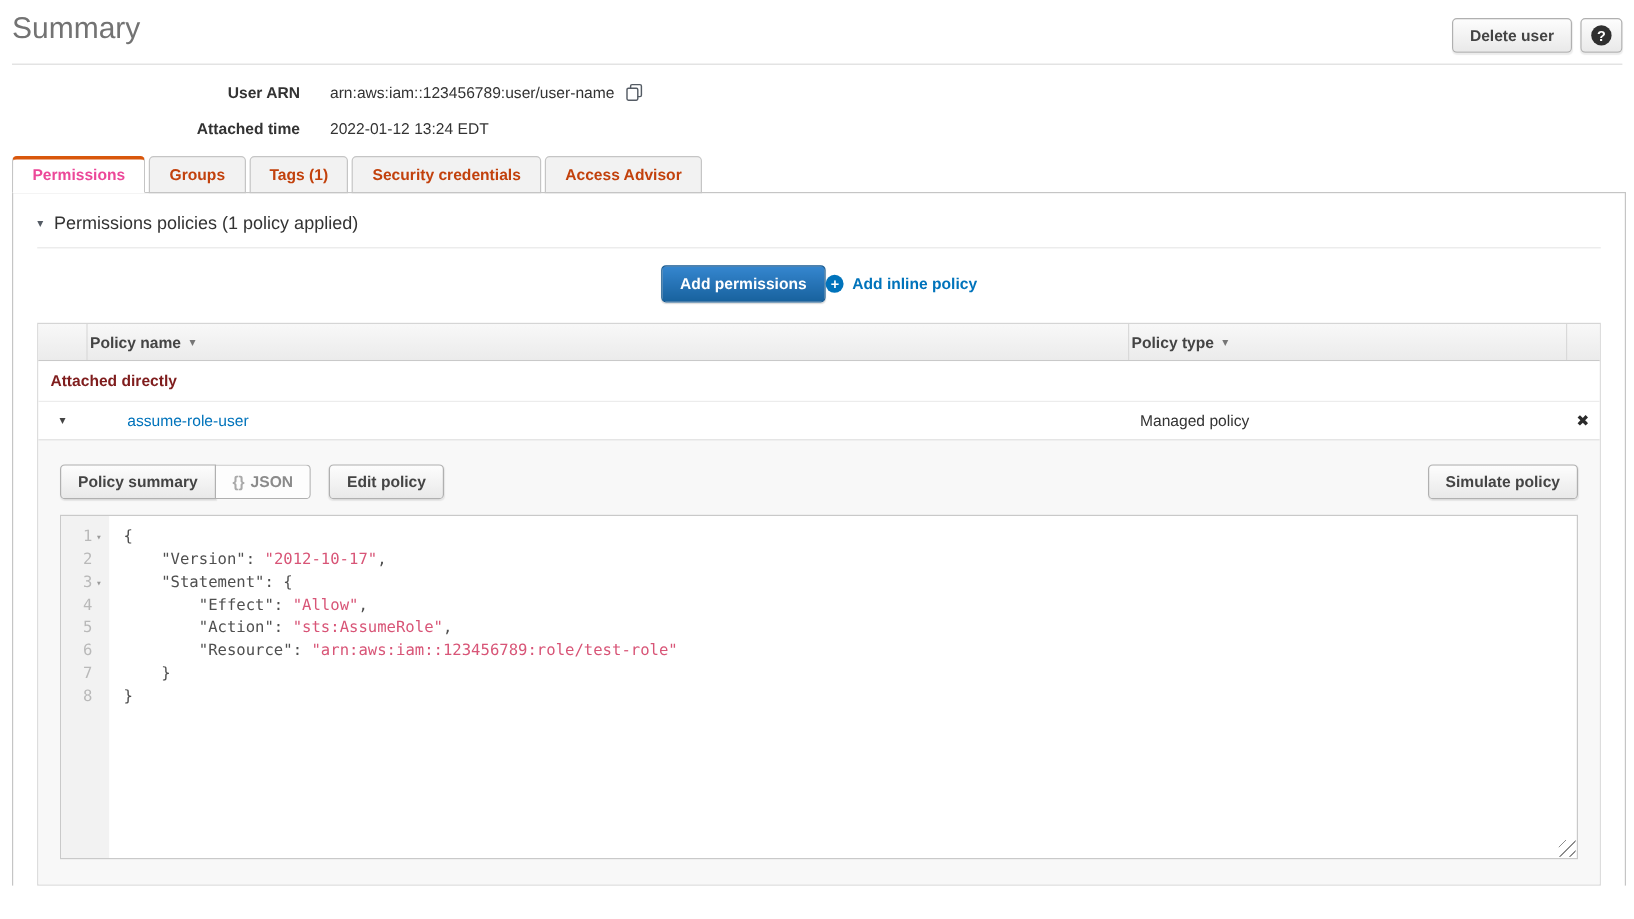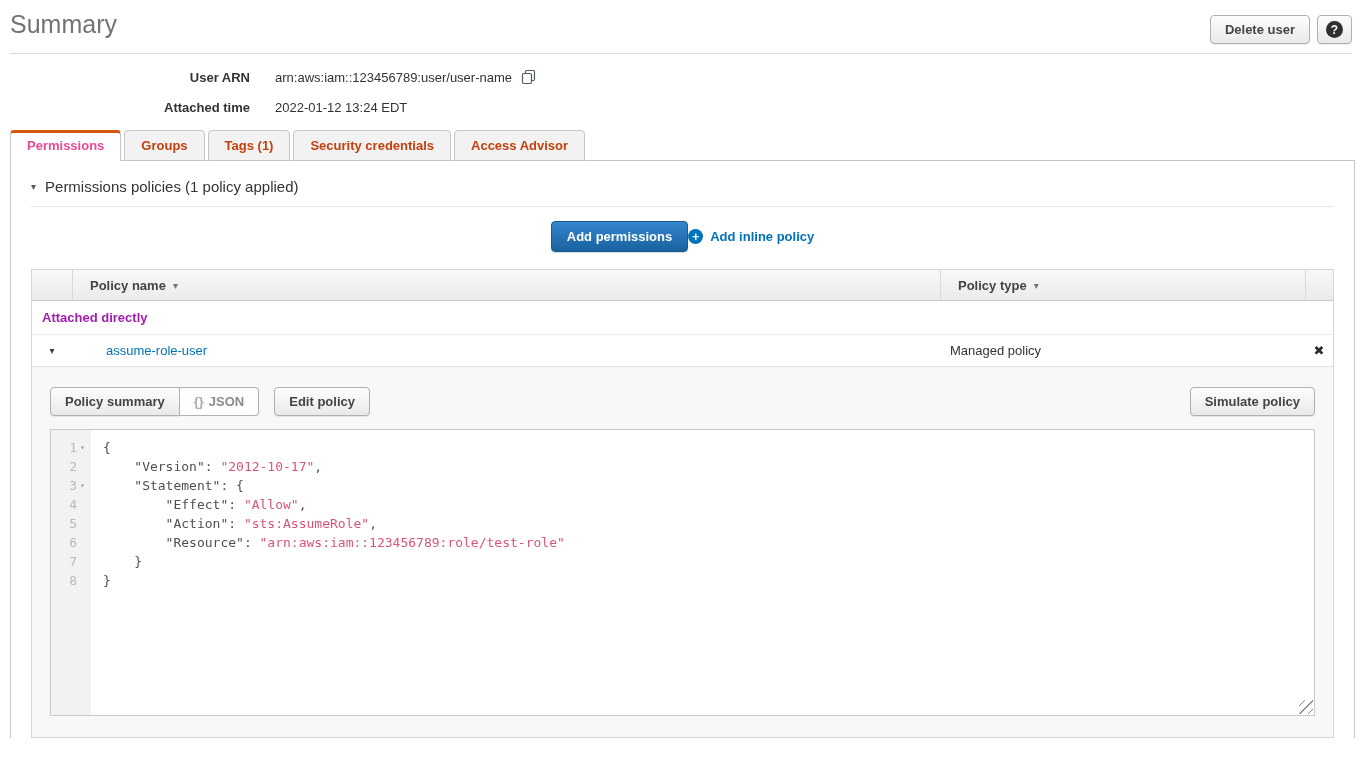--- a/index.html
+++ b/index.html
@@ -67,24 +67,24 @@
     width:15px; height:15px; border-radius:50%; background:#0073bb; color:#fff;
     font-size:12px; font-weight:bold; display:flex; align-items:center; justify-content:center; line-height:1;
   }
 
   
   .policy-table { margin-top:17px; border:1px solid #d5d5d5; }
   .table-header {
     display:grid; grid-template-columns:40px auto 365px 28px; height:31px; align-items:stretch;
     background:linear-gradient(#f8f8f8,#ebebeb); border-bottom:1px solid #c9c9c9;
   }
-  .th { display:flex; align-items:center; gap:7px; font-weight:bold; color:#444; padding:0 17px; border-left:1px solid #d9d9d9; cursor:pointer; }
+  .th { display:flex; align-items:center; gap:7px; font-weight:bold; color:#444; padding:0 2px; border-left:1px solid #d9d9d9; cursor:pointer; }
   .th.first { border-left:none; cursor:default; }
   .sort-caret { font-size:10px; color:#767676; }
-  .group-row { background:#fff; padding:9px 10px; font-weight:bold; color:#a21caf; border-bottom:1px solid #ececec; }
+  .group-row { background:#fff; padding:9px 10px; font-weight:bold; color:#7f1d1d; border-bottom:1px solid #ececec; }
   .policy-row { display:grid; grid-template-columns:40px auto 365px 28px; height:31px; align-items:center; background:#fff; }
   .expand-caret { text-align:center; font-size:10px; color:#444; cursor:pointer; }
   .policy-link { color:#0073bb; cursor:pointer; padding-left:34px; }
   .policy-type { padding-left:10px; color:#333; }
   .remove-x { font-size:13px; font-weight:bold; color:#2b2b2b; cursor:pointer; text-align:center; }
 
   
   .detail-panel { background:#f8f8f8; border-top:1px solid #e0e0e0; padding:20px 18px 21px 18px; }
   .detail-toolbar { display:flex; }
   .segmented { display:flex; }

